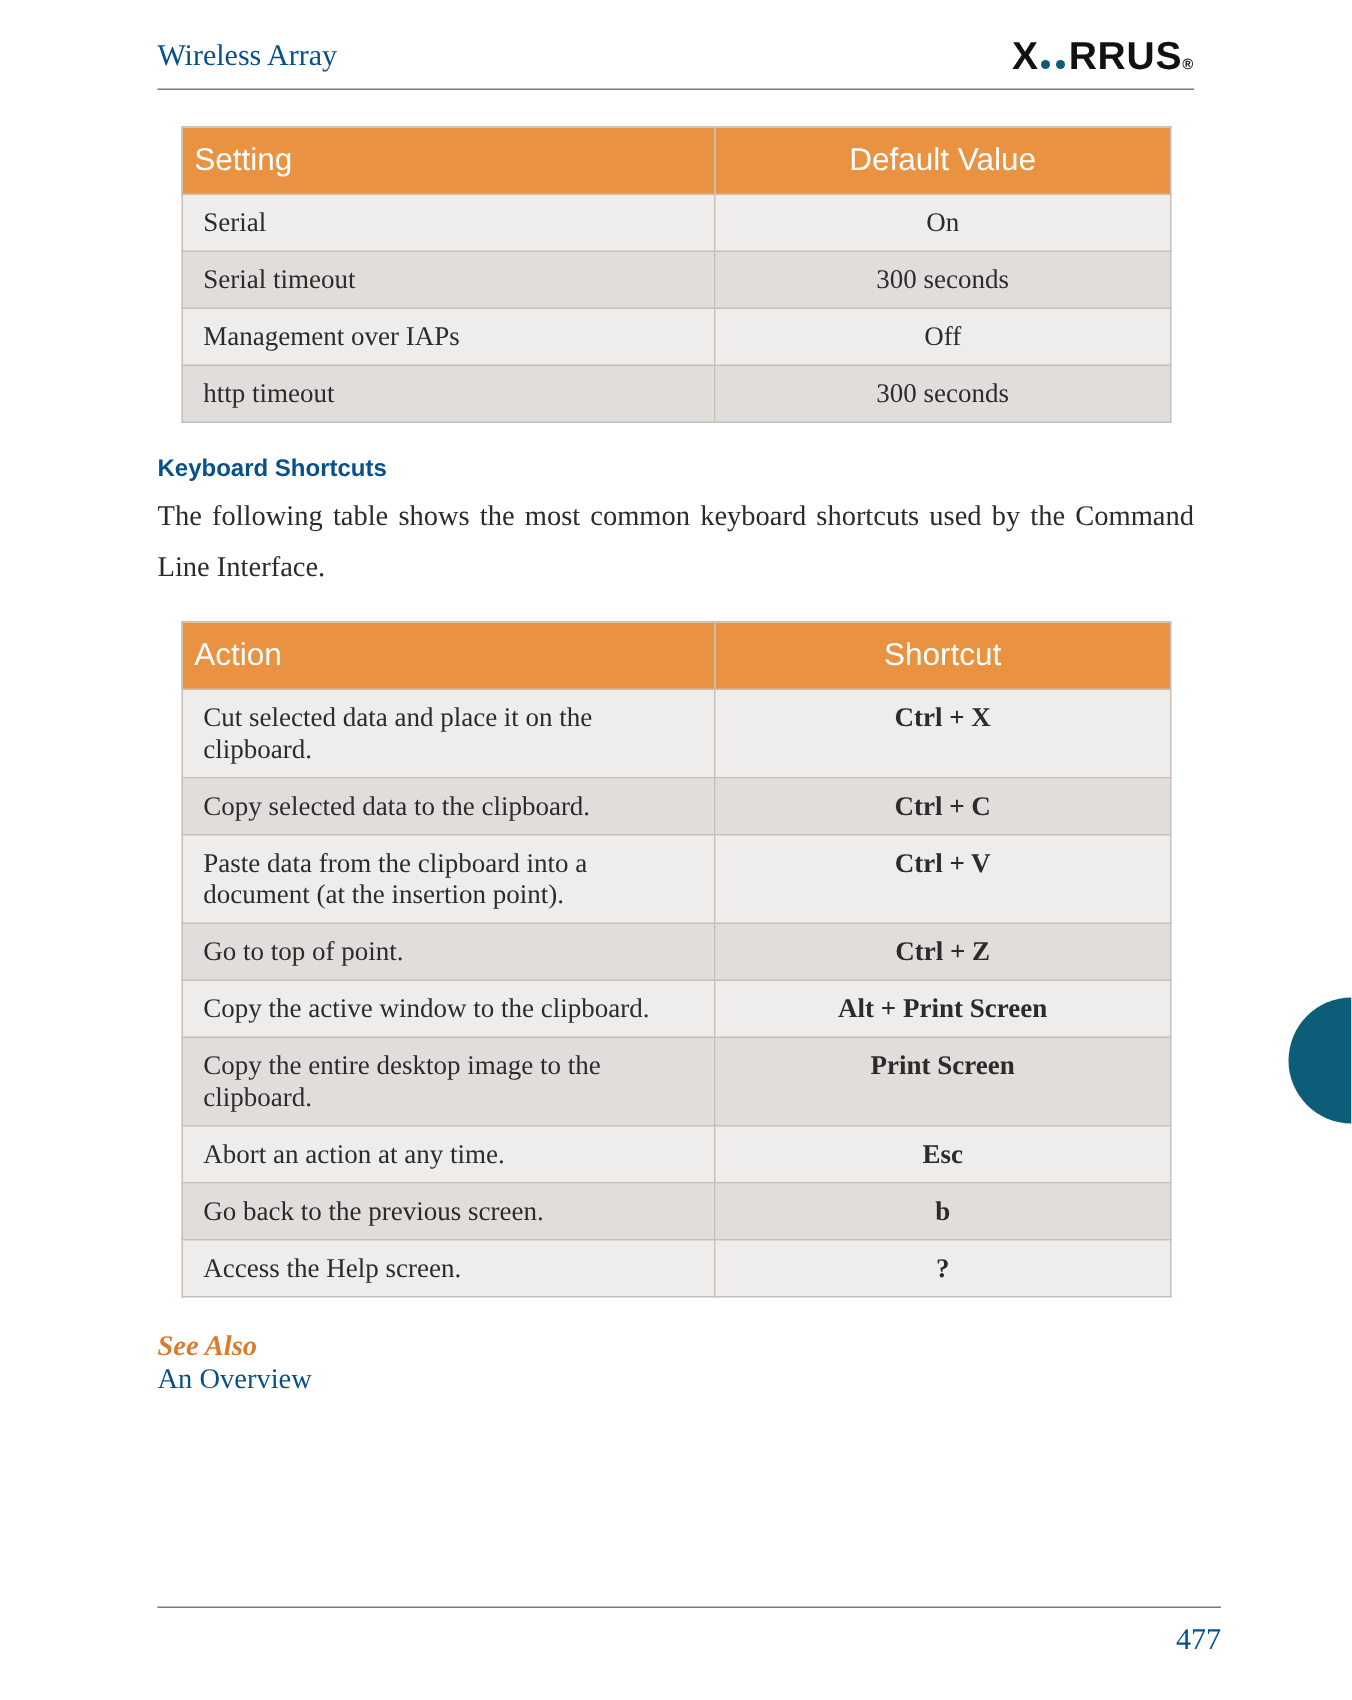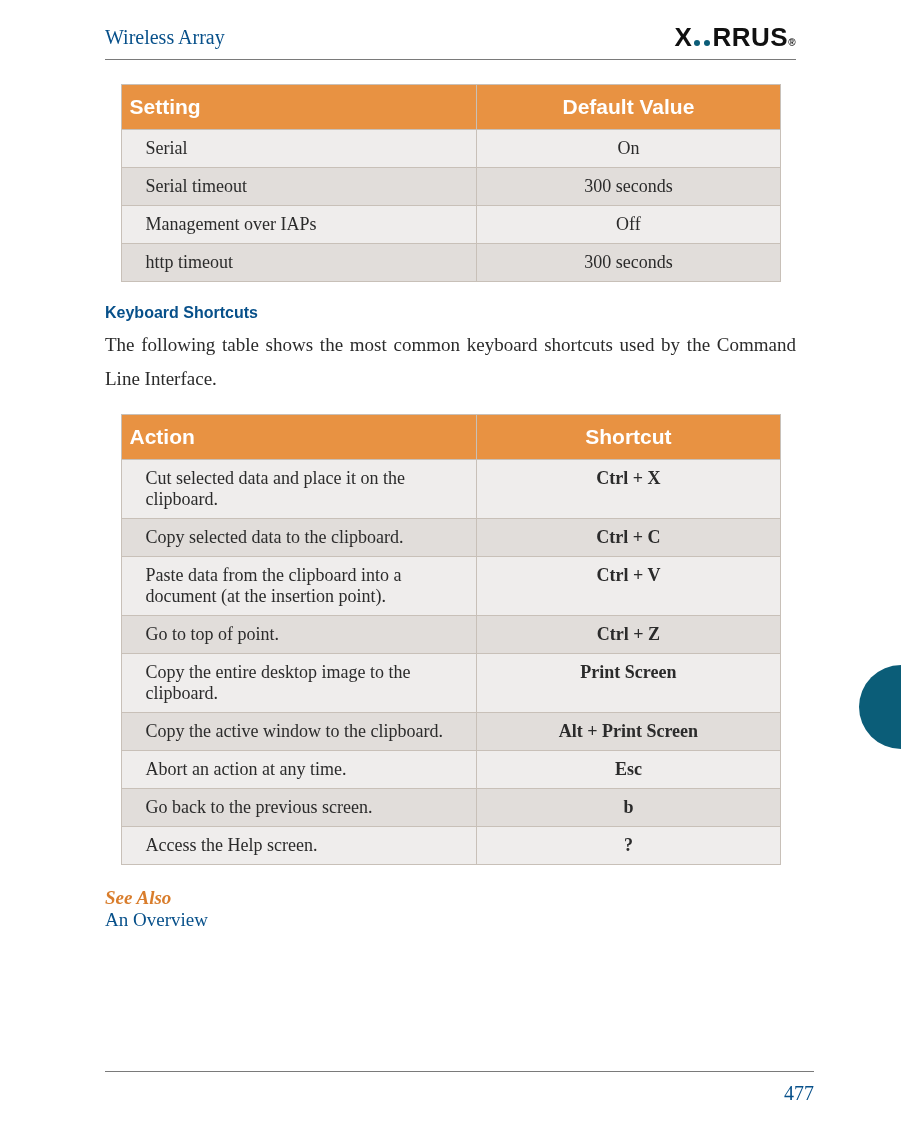--- a/index.html
+++ b/index.html
@@ -60,28 +60,28 @@
   table.nice {
     border-collapse: collapse;
     width: 660px;
     margin: 0 auto 22px auto;
     font-size: 18px;
   }
   table.nice th {
     background: var(--header-orange);
     color: #ffffff;
     font-family: Arial, Helvetica, sans-serif;
-    font-weight: 700;
+    font-weight: 400;
     font-size: 21px;
     padding: 10px 8px;
     border: 1px solid var(--border);
   }
   table.nice td {
     border: 1px solid var(--border);
-    padding: 8px 24px;
+    padding: 8px 14px;
     vertical-align: top;
   }
   table.nice tr:nth-child(odd) td { background: var(--row-light); }
   table.nice tr:nth-child(even) td { background: var(--row-dark); }
   table.nice .colA { width: 54%; text-align: left; }
   table.nice .colB { width: 46%; text-align: center; }
   table.nice .colBLeft { width: 46%; text-align: center; font-weight: 700; }
   h2.section {
     color: var(--page-blue);
     font-family: Liberation Sans, sans-serif;
@@ -200,26 +200,26 @@
       </tr>
       <tr>
         <td class="colA">Paste data from the clipboard into a document (at the insertion point).</td>
         <td class="colBLeft">Ctrl + V</td>
       </tr>
       <tr>
         <td class="colA">Go to top of point.</td>
         <td class="colBLeft">Ctrl + Z</td>
       </tr>
       <tr>
+        <td class="colA">Copy the active window to the clipboard.</td>
+        <td class="colBLeft">Alt + Print Screen</td>
+      </tr>
+      <tr>
         <td class="colA">Copy the entire desktop image to the clipboard.</td>
         <td class="colBLeft">Print Screen</td>
-      </tr>
-      <tr>
-        <td class="colA">Copy the active window to the clipboard.</td>
-        <td class="colBLeft">Alt + Print Screen</td>
       </tr>
       <tr>
         <td class="colA">Abort an action at any time.</td>
         <td class="colBLeft">Esc</td>
       </tr>
       <tr>
         <td class="colA">Go back to the previous screen.</td>
         <td class="colBLeft">b</td>
       </tr>
       <tr>

